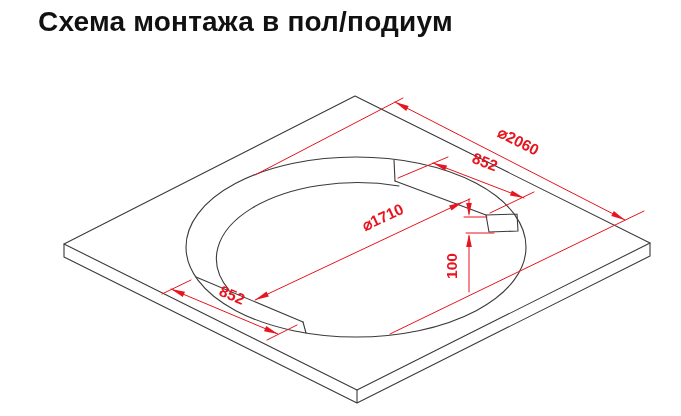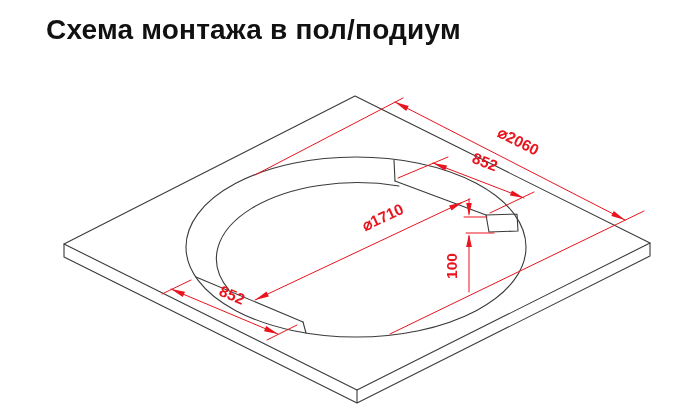--- a/index.html
+++ b/index.html
@@ -1,21 +1,21 @@
 <!DOCTYPE html>
 <html><head>
 <meta charset="utf-8">
 <style>
   html,body{margin:0;padding:0;background:#ffffff;}
   body{
     width:681px;height:416px;position:relative;overflow:hidden;
     font-family:"Liberation Sans", sans-serif;
   }
   .page-title{
-    position:absolute;left:38px;top:6px;margin:8px;
+    position:absolute;left:38px;top:6px;margin:0;
     font-size:28px;font-weight:bold;color:#111111;
     letter-spacing:0.2px;white-space:nowrap;
   }
   svg{position:absolute;left:0;top:0;}
   .blk{stroke:#3a3a3a;stroke-width:1.1;fill:none;stroke-linejoin:round;stroke-linecap:round;}
   .red{stroke:#e8141e;stroke-width:1;fill:none;stroke-linecap:round;}
   .redfill{fill:#e8141e;stroke:none;}
   .dimtext{
     fill:#e8141e;font-family:"Liberation Sans", sans-serif;
     font-size:15.5px;font-weight:bold;text-anchor:middle;

